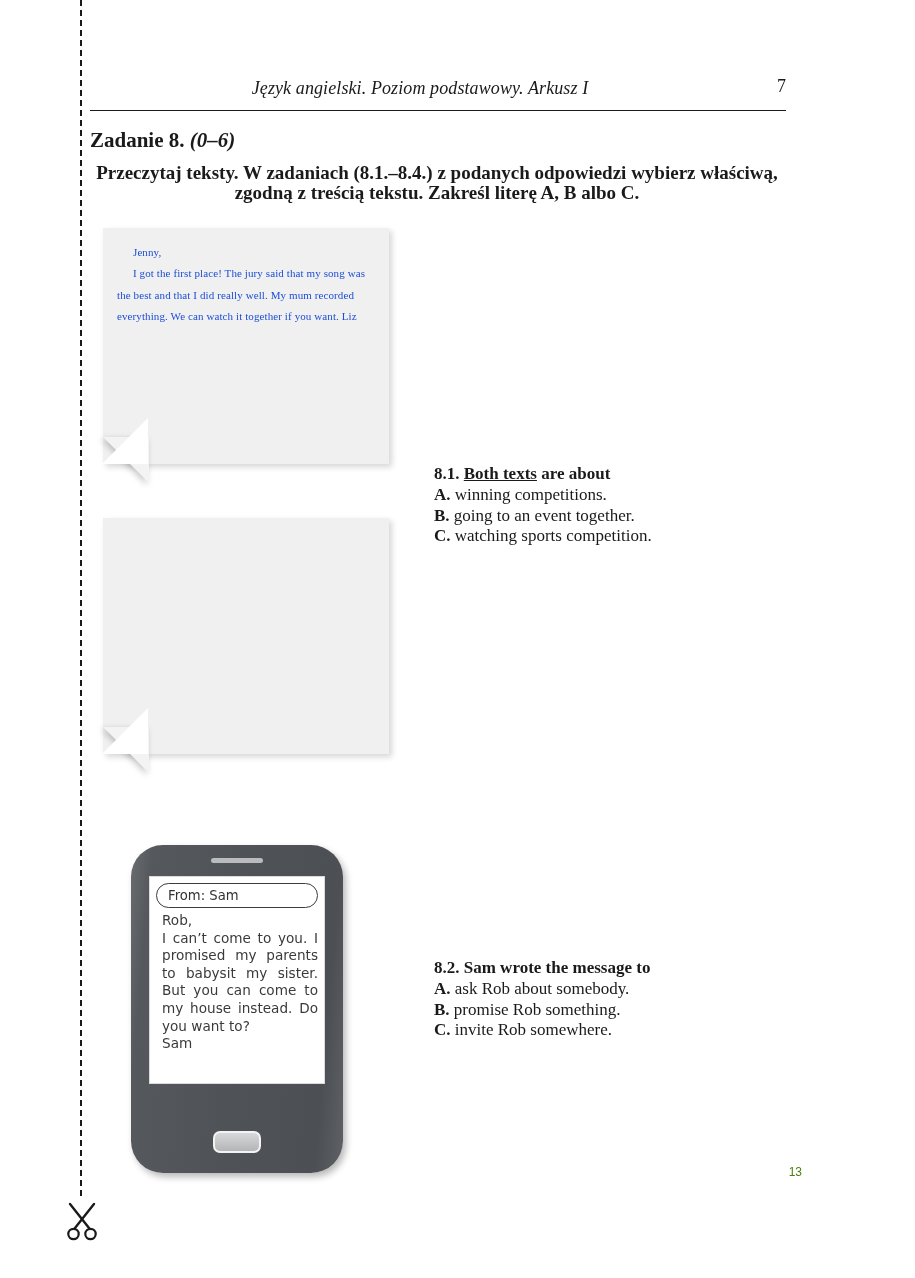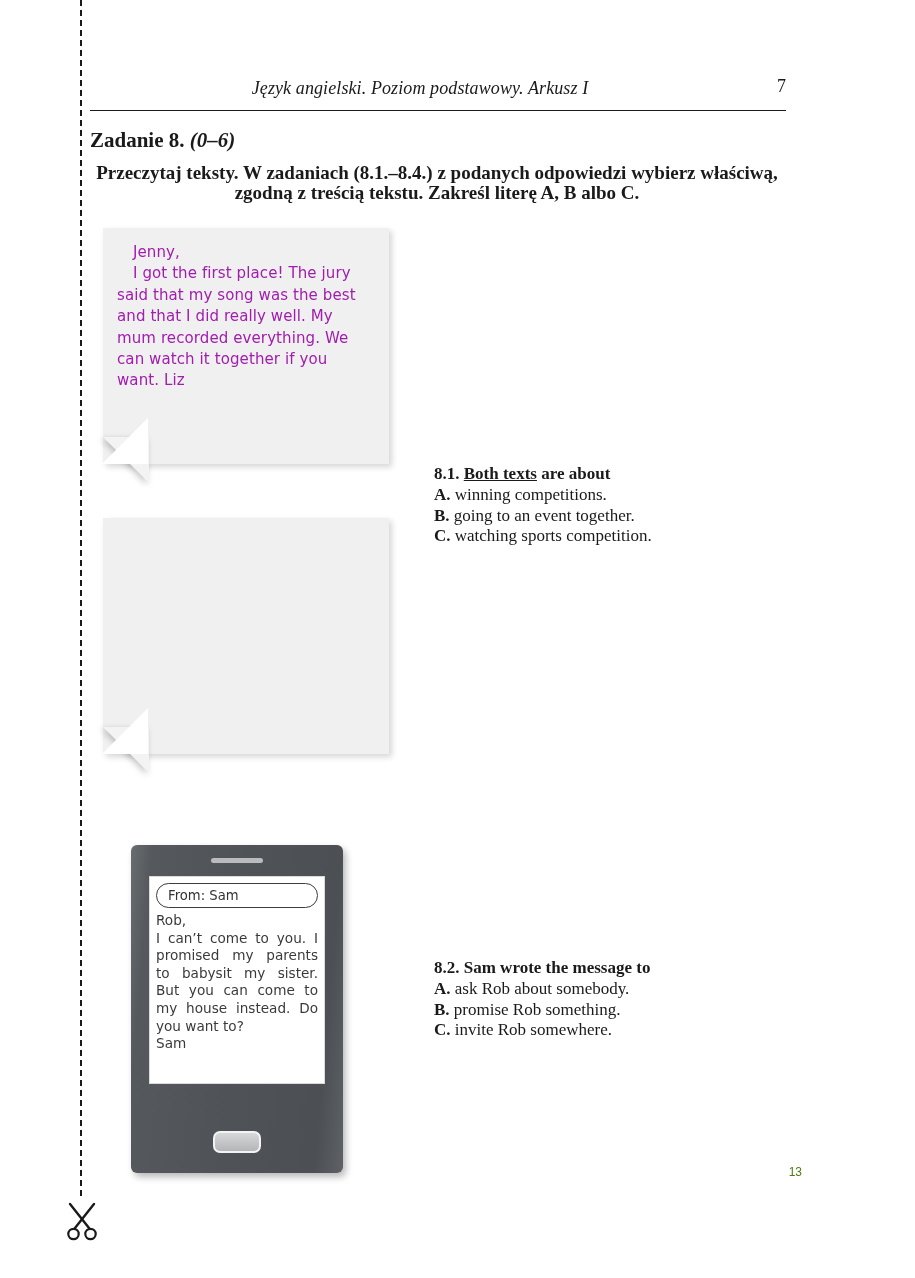--- a/index.html
+++ b/index.html
@@ -92,26 +92,27 @@
   
   .note {
     position: absolute;
     width: 286px;
     background: #eff0ef;
     box-shadow: 3px 3px 6px rgba(0,0,0,0.16);
     font-family: "DejaVu Sans", sans-serif;
   }
   .note-text {
     padding: 14px 18px 0 14px;
-    font-size: 15px;
+    font-size: 11px;
     line-height: 21.4px;
-    color: #a21caf;
+    color: #1d4ed8;
     text-align: justify;
     text-justify: inter-word;
     letter-spacing: 0.1px;
+    font-family: Liberation Serif, serif;
   }
   .note-text .indent {
     display: block;
     text-indent: 16px;
   }
   .note-text .lastline {
     text-align: left;
   }
   
   .fold {
@@ -160,21 +161,21 @@
   #question-2 { left: 434px; top: 958px; }
 
   
   .phone {
     position: absolute;
     left: 131px;
     top: 845px;
     width: 212px;
     height: 328px;
     background: linear-gradient(95deg, #6a6d70 0%, #55585c 9%, #4f5256 50%, #4c4f53 88%, #5e6165 100%);
-    border-radius: 6px;
+    border-radius: 32px;
     box-shadow: 3px 4px 7px rgba(0,0,0,0.28);
   }
   .phone-speaker {
     position: absolute;
     left: 50%;
     transform: translateX(-50%);
     top: 13px;
     width: 52px;
     height: 5px;
     border-radius: 3px;
@@ -198,21 +199,21 @@
     border-radius: 13px;
     display: flex;
     align-items: center;
     padding-left: 11px;
     box-sizing: border-box;
     font-family: "DejaVu Sans", sans-serif;
     font-size: 13.2px;
     color: #333333;
   }
   .sms-body {
-    padding: 4px 6px 0 6px;
+    padding: 4px 6px 0 12px;
     font-family: "DejaVu Sans", sans-serif;
     font-size: 13.6px;
     line-height: 17.6px;
     color: #3a3a3a;
     text-align: justify;
     text-justify: inter-word;
   }
   .sms-body .lastline {
     text-align: left;
   }

